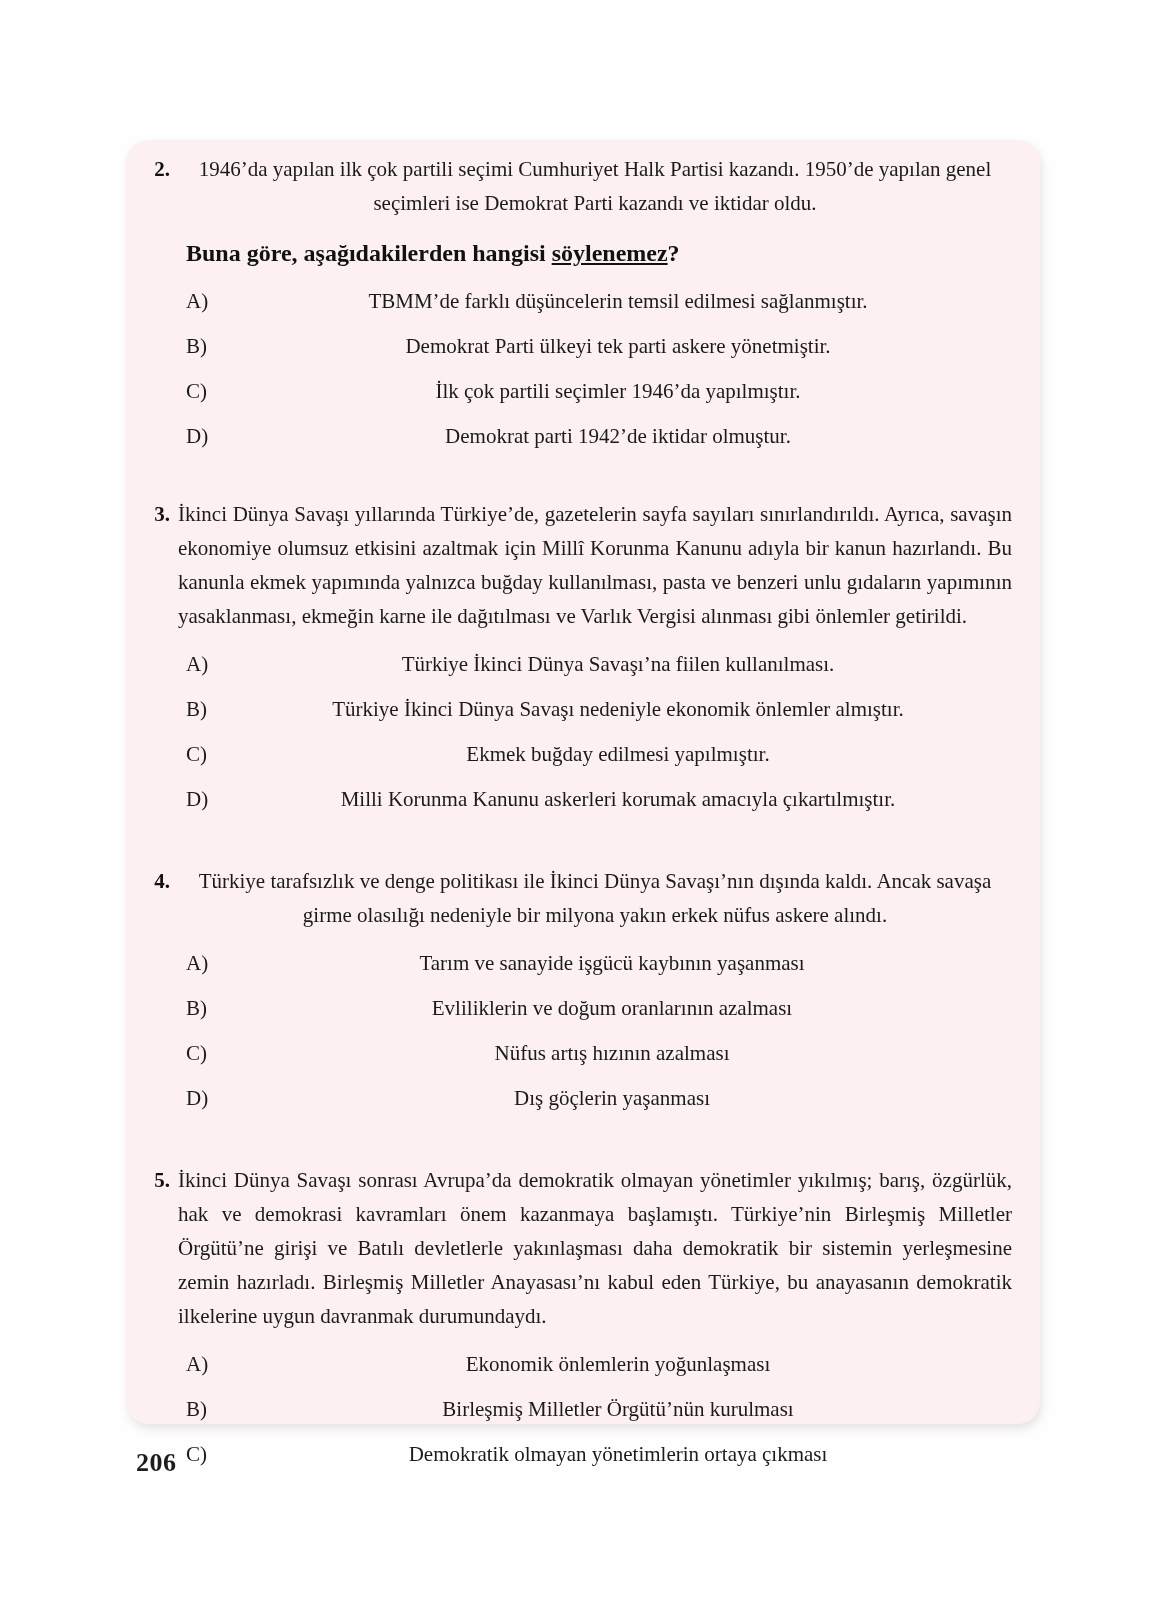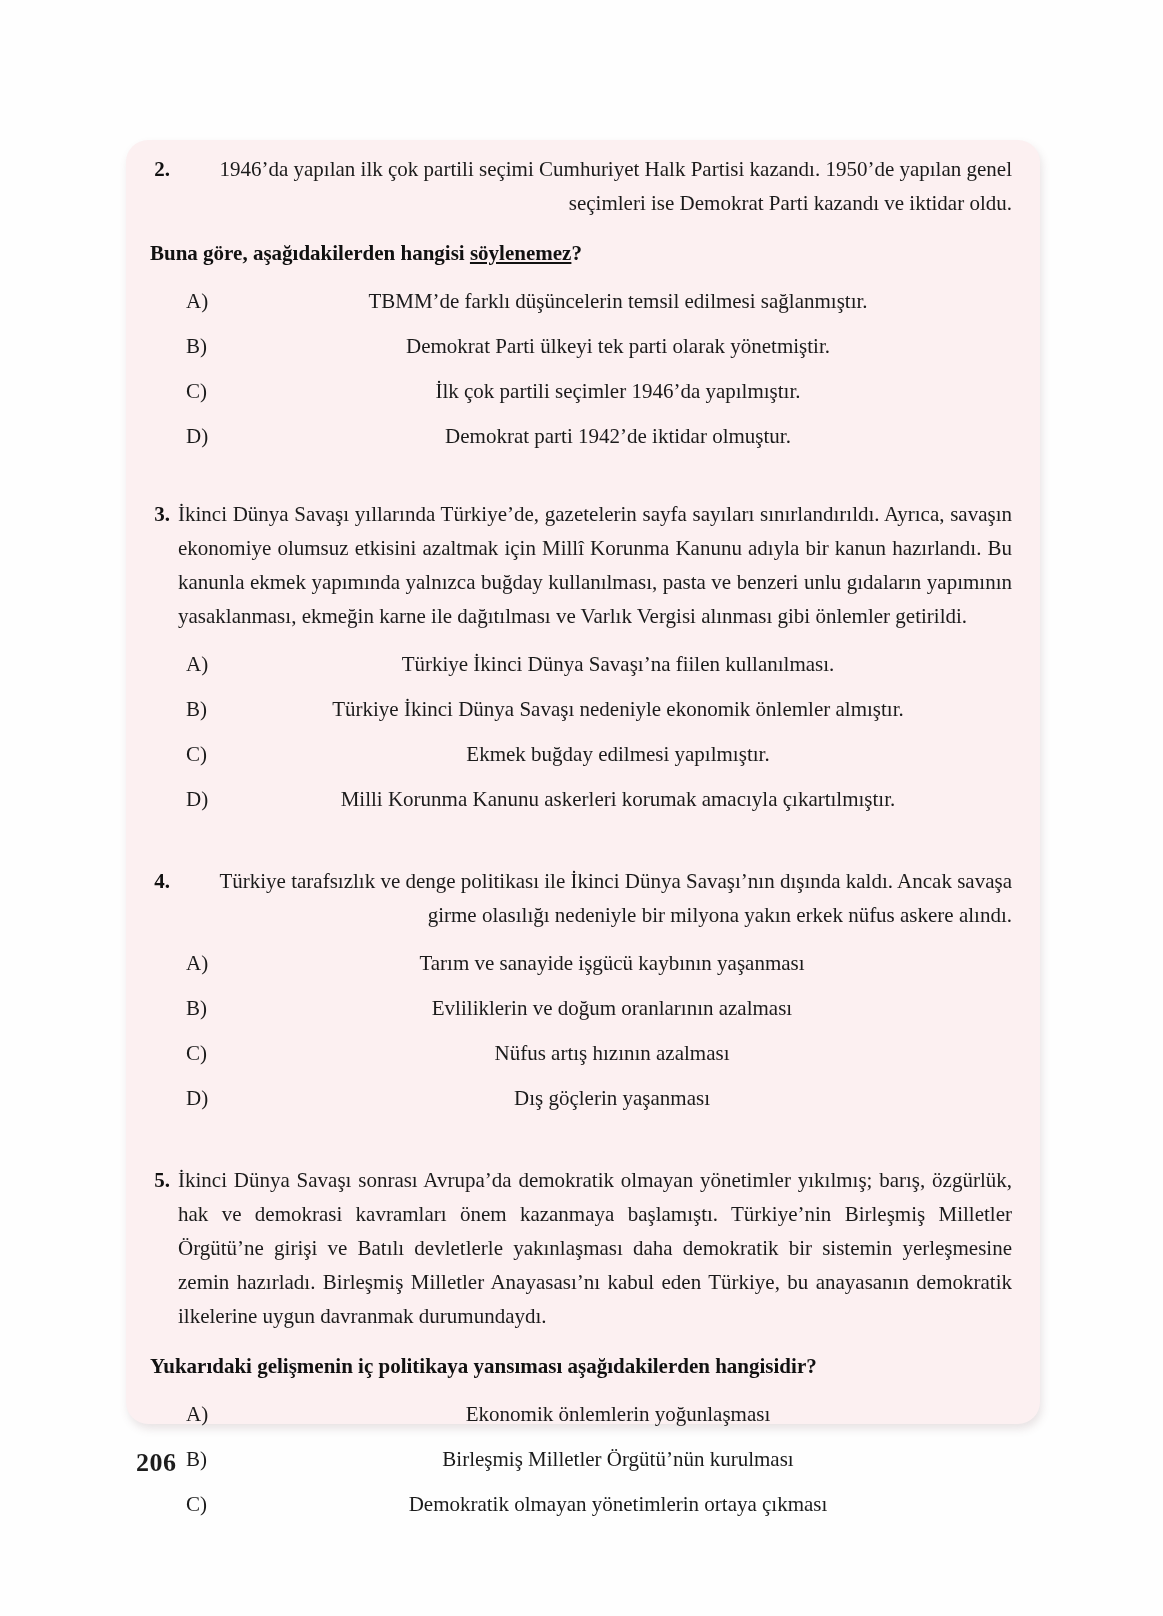--- a/index.html
+++ b/index.html
@@ -73,26 +73,27 @@
 
   .q-stem {
     flex: 1 1 auto;
     font-size: 21px;
     line-height: 34px;
     text-align: justify;
     text-justify: inter-word;
     hyphens: manual;
     color: #1b1b1b;
   }
-  .q-stem.nojust { text-align: right; }
+  .q-stem.nojust { text-align: center; }
 
   .q-prompt {
     font-weight: bold;
-    font-size: 21px;
-    line-height: 34px;
+    font-size: 24px;
+    line-height: 34px;
+    margin-left: 36px;
     margin-top: 16px;
     color: #111;
   }
   .u { text-decoration: underline; text-underline-offset: 2px; }
 
   .options {
     margin-top: 14px;
     margin-left: 36px;
   }
 
@@ -143,21 +144,21 @@
           <div class="q-stem nojust">1946’da yapılan ilk çok partili seçimi Cumhuriyet Halk Partisi kazandı. 1950’de yapılan genel seçimleri ise Demokrat Parti kazandı ve iktidar oldu.</div>
         </div>
         <div class="q-prompt"><span>Buna göre, aşağıdakilerden hangisi </span><span class="u">söylenemez</span><span>?</span></div>
         <div class="options">
           <div class="opt">
             <span class="opt-letter">A)</span>
             <span class="opt-text">TBMM’de farklı düşüncelerin temsil edilmesi sağlanmıştır.</span>
           </div>
           <div class="opt">
             <span class="opt-letter">B)</span>
-            <span class="opt-text">Demokrat Parti ülkeyi tek parti olarak yönetmiştir.</span>
+            <span class="opt-text">Demokrat Parti ülkeyi tek parti askere yönetmiştir.</span>
           </div>
           <div class="opt">
             <span class="opt-letter">C)</span>
             <span class="opt-text">İlk çok partili seçimler 1946’da yapılmıştır.</span>
           </div>
           <div class="opt">
             <span class="opt-letter">D)</span>
             <span class="opt-text">Demokrat parti 1942’de iktidar olmuştur.</span>
           </div>
         </div>
@@ -211,21 +212,20 @@
             <span class="opt-text">Dış göçlerin yaşanması</span>
           </div>
         </div>
       </div>
 
       <div class="question q-gap-5">
         <div class="q-body">
           <div class="q-num">5.</div>
           <div class="q-stem">İkinci Dünya Savaşı sonrası Avrupa’da demokratik olmayan yönetimler yıkılmış; barış, özgürlük, hak ve demokrasi kavramları önem kazanmaya başlamıştı. Türkiye’nin Birleşmiş Milletler Örgütü’ne girişi ve Batılı devletlerle yakınlaşması daha demokratik bir sistemin yerleşmesine zemin hazırladı. Birleşmiş Milletler Anayasası’nı kabul eden Türkiye, bu anayasanın demokratik ilkelerine uygun davranmak durumundaydı.</div>
         </div>
-        <div class="q-prompt"><span>Yukarıdaki gelişmenin iç politikaya yansıması aşağıdakilerden hangisidir?</span><span class="u"></span><span></span></div>
         <div class="options">
           <div class="opt">
             <span class="opt-letter">A)</span>
             <span class="opt-text">Ekonomik önlemlerin yoğunlaşması</span>
           </div>
           <div class="opt">
             <span class="opt-letter">B)</span>
             <span class="opt-text">Birleşmiş Milletler Örgütü’nün kurulması</span>
           </div>
           <div class="opt">

